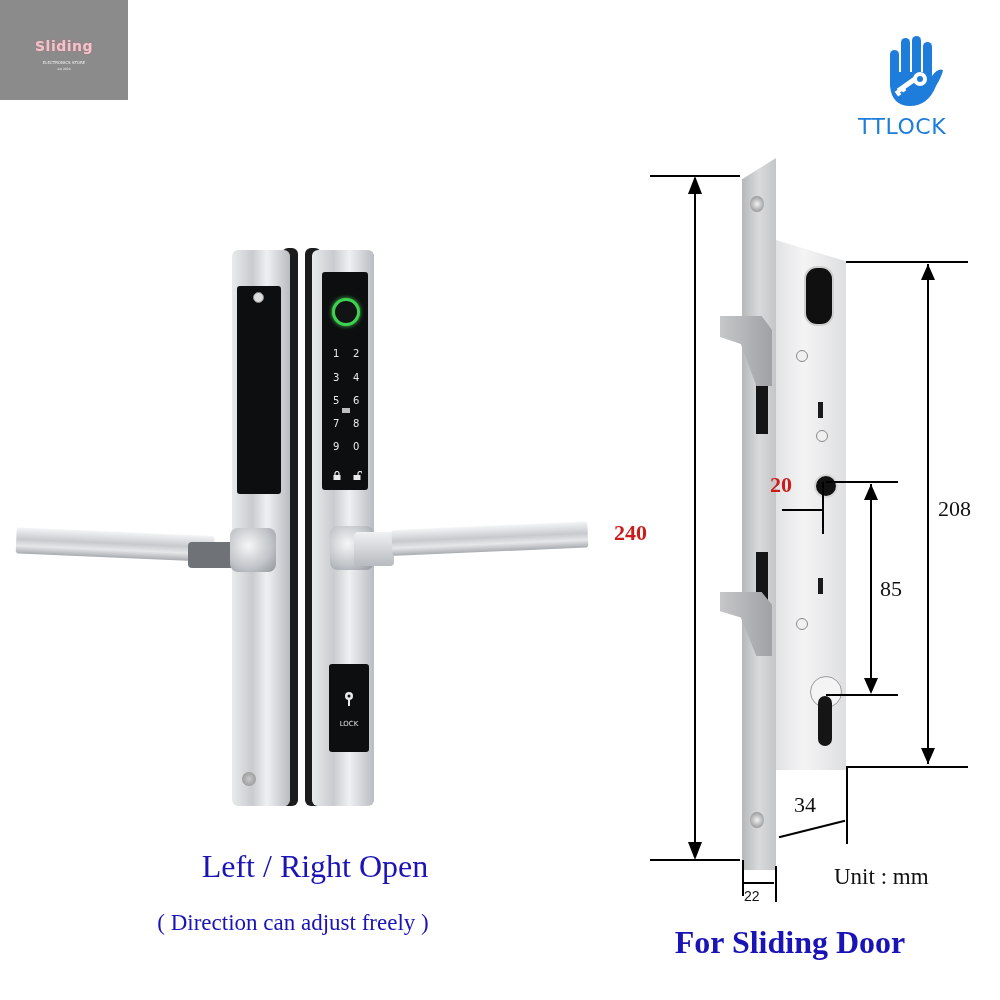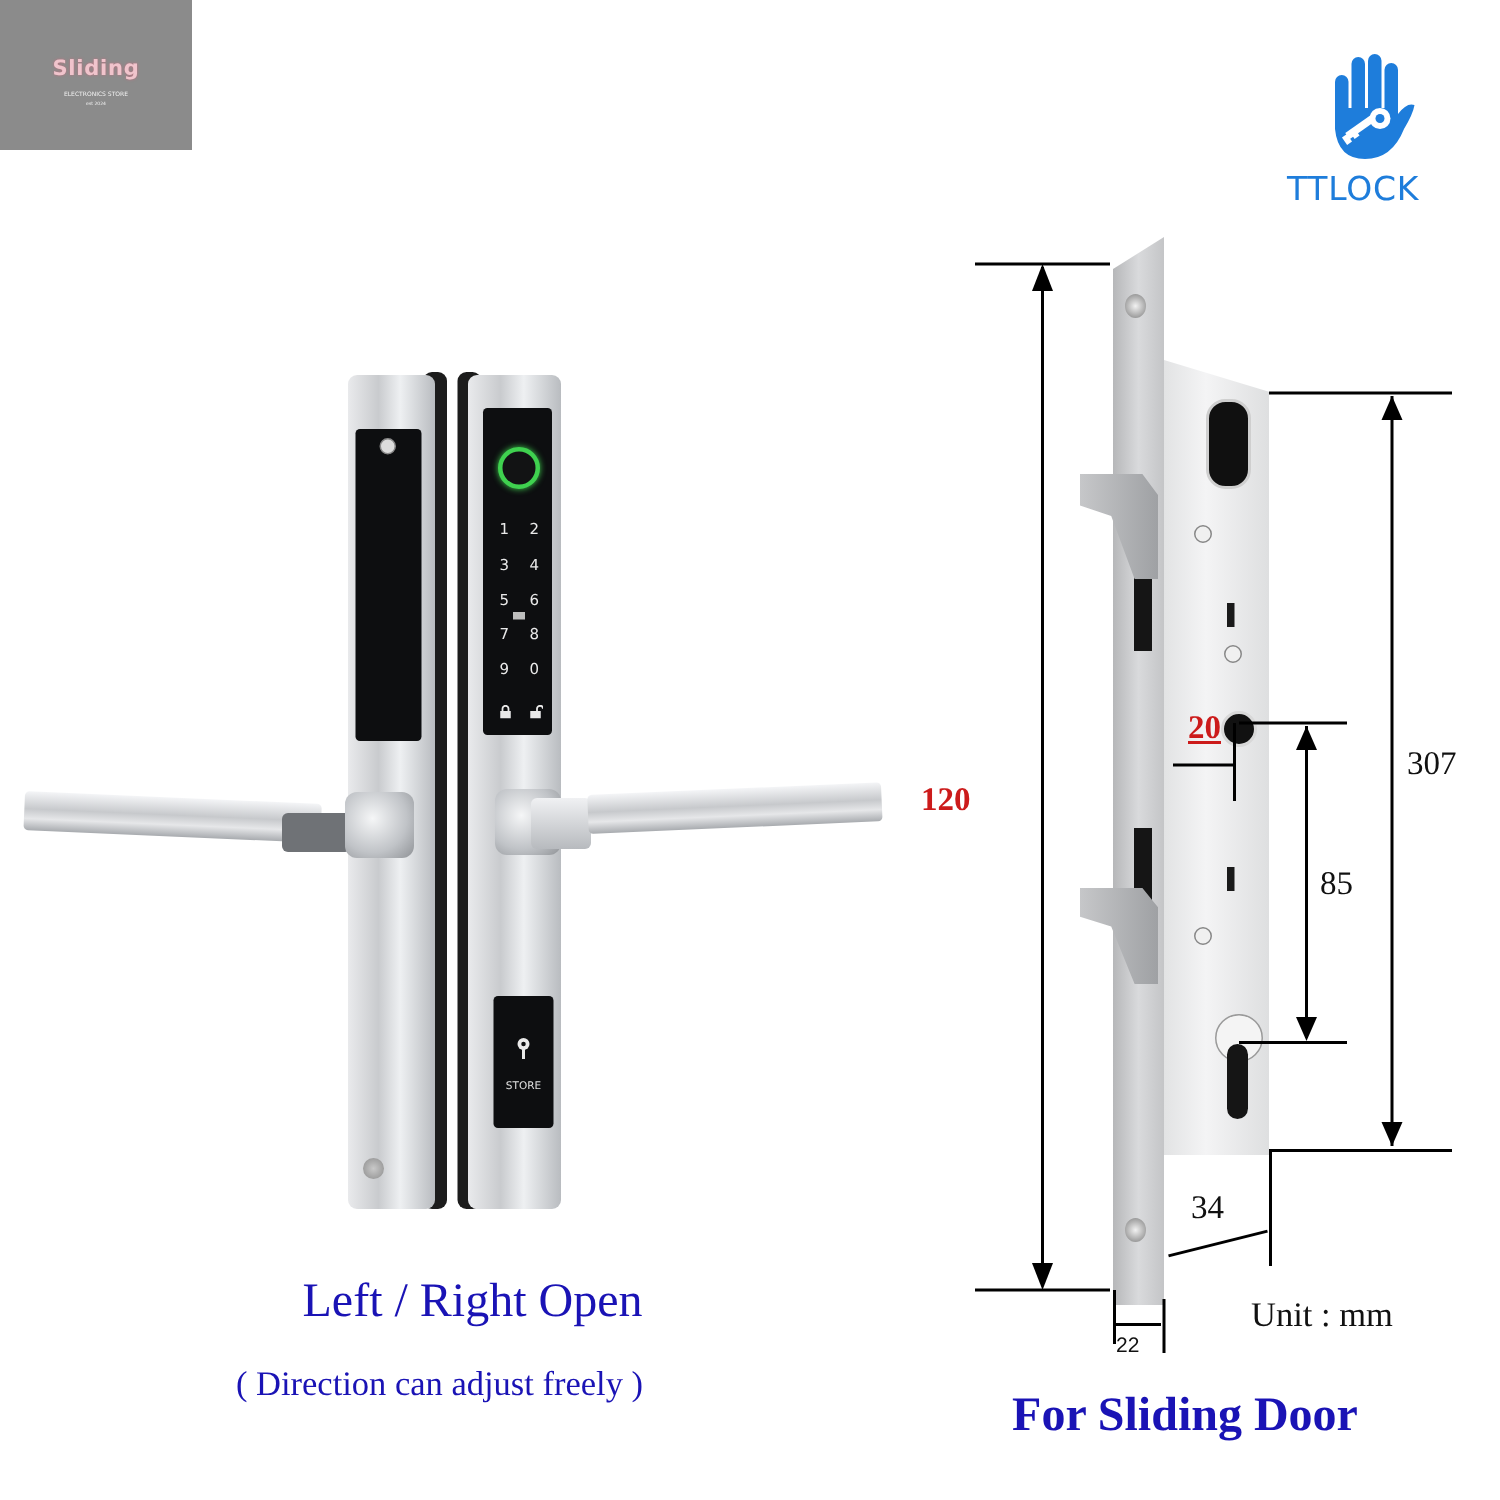--- a/index.html
+++ b/index.html
@@ -103,21 +103,21 @@
   </div>
 
   <div class="abs panel-black" style="left:329px; top:424px; width:40px; height:88px;">
     <div class="abs" style="left:15px; top:27px; width:10px; height:16px;">
       <svg width="10" height="16" viewBox="0 0 10 16">
           <circle cx="5" cy="5" r="4" fill="#e9e9e9"></circle>
           <circle cx="5" cy="5" r="1.5" fill="#0d0e10"></circle>
           <rect x="4" y="8" width="2" height="7" fill="#e9e9e9"></rect>
         </svg>
     </div>
-    <div class="abs" style="left:0; top:56px; width:40px; text-align:center; font-family:'DejaVu Sans',sans-serif; font-size:7px; color:#e0e0e0;">STORE</div>
+    <div class="abs" style="left:0; top:56px; width:40px; text-align:center; font-family:'DejaVu Sans',sans-serif; font-size:7px; color:#e0e0e0;">LOCK</div>
   </div>
 
   <div class="abs lever" style="left:16px; top:296px; width:198px; height:26px; transform:rotate(2.5deg); transform-origin:right center;"></div>
   <div class="abs" style="left:188px; top:302px; width:46px; height:26px; background:#6f7276; border-radius:4px;"></div>
   <div class="abs hub" style="left:230px; top:288px; width:46px; height:44px;"></div>
 
   <div class="abs hub" style="left:330px; top:286px; width:44px; height:44px;"></div>
   <div class="abs" style="left:354px; top:292px; width:40px; height:34px; background:linear-gradient(180deg,#f0f1f3,#b7babe); border-radius:4px;"></div>
   <div class="abs lever" style="left:392px; top:290px; width:196px; height:26px; transform:rotate(-2.5deg); transform-origin:left center;"></div>
 </div>
@@ -125,21 +125,21 @@
 <div class="abs caption-blue" style="left:0; top:848px; width:630px; font-size:32px;">Left / Right Open</div>
 <div class="abs caption-blue" style="left:0; top:910px; width:586px; font-size:23px;">( Direction can adjust freely )</div>
 
 <div class="abs" style="left:600px; top:140px; width:400px; height:780px;">
 
   <div class="abs dim-line" style="left:50px; top:35px; width:90px; height:2px;"></div>
   <div class="abs dim-line" style="left:50px; top:719px; width:90px; height:2px;"></div>
   <div class="abs dim-line" style="left:94px; top:38px; width:2px; height:678px;"></div>
   <div class="abs" style="left:88px; top:36px; width:0; height:0; border-left:7px solid transparent; border-right:7px solid transparent; border-bottom:18px solid #000;"></div>
   <div class="abs" style="left:88px; top:702px; width:0; height:0; border-left:7px solid transparent; border-right:7px solid transparent; border-top:18px solid #000;"></div>
-  <div class="abs dim-label-red" style="left:14px; top:380px;">120</div>
+  <div class="abs dim-label-red" style="left:14px; top:380px;">240</div>
 
   <div class="abs steel" style="left:142px; top:18px; width:34px; height:712px; clip-path:polygon(0 3%,100% 0,100% 100%,0 100%);"></div>
   <div class="abs" style="left:150px; top:56px; width:14px; height:16px; border-radius:50%; background:radial-gradient(circle,#f2f2f2,#7d7d7d);"></div>
   <div class="abs" style="left:150px; top:672px; width:14px; height:16px; border-radius:50%; background:radial-gradient(circle,#f2f2f2,#7d7d7d);"></div>
 
   <div class="abs steel-case" style="left:176px; top:100px; width:70px; height:530px; clip-path:polygon(0 0,100% 4%,100% 100%,0 100%);"></div>
   <div class="abs" style="left:204px; top:126px; width:26px; height:56px; border-radius:13px; background:#101010; border:2px solid #cfcfcf;"></div>
   <div class="abs" style="left:214px; top:334px; width:20px; height:20px; border-radius:50%; background:#111; border:2px solid #d8d8d8;"></div>
   <div class="abs" style="left:210px; top:536px; width:30px; height:30px; border-radius:50%; background:#f4f4f4; border:1px solid #9a9a9a;"></div>
   <div class="abs" style="left:218px; top:556px; width:14px; height:50px; border-radius:7px; background:#151515;"></div>
@@ -152,32 +152,32 @@
   <div class="abs" style="left:156px; top:190px; width:12px; height:104px; background:#151515;"></div>
   <div class="abs" style="left:120px; top:176px; width:52px; height:70px; background:linear-gradient(90deg,#c6c7c9,#9fa1a4); clip-path:polygon(0 0,80% 0,100% 20%,100% 100%,70% 100%,40% 40%,0 30%);"></div>
   <div class="abs" style="left:156px; top:412px; width:12px; height:88px; background:#151515;"></div>
   <div class="abs" style="left:120px; top:452px; width:52px; height:64px; background:linear-gradient(90deg,#c6c7c9,#9fa1a4); clip-path:polygon(0 0,80% 0,100% 20%,100% 100%,70% 100%,40% 40%,0 30%);"></div>
 
   <div class="abs dim-line" style="left:246px; top:121px; width:122px; height:2px;"></div>
   <div class="abs dim-line" style="left:246px; top:626px; width:122px; height:2px;"></div>
   <div class="abs dim-line" style="left:327px; top:124px; width:2px; height:500px;"></div>
   <div class="abs" style="left:321px; top:124px; border-left:7px solid transparent; border-right:7px solid transparent; border-bottom:16px solid #000;"></div>
   <div class="abs" style="left:321px; top:608px; border-left:7px solid transparent; border-right:7px solid transparent; border-top:16px solid #000;"></div>
-  <div class="abs dim-label" style="left:338px; top:356px;">307</div>
+  <div class="abs dim-label" style="left:338px; top:356px;">208</div>
 
   <div class="abs dim-line" style="left:226px; top:341px; width:72px; height:2px;"></div>
   <div class="abs dim-line" style="left:226px; top:554px; width:72px; height:2px;"></div>
   <div class="abs dim-line" style="left:270px; top:344px; width:2px; height:208px;"></div>
   <div class="abs" style="left:264px; top:344px; border-left:7px solid transparent; border-right:7px solid transparent; border-bottom:16px solid #000;"></div>
   <div class="abs" style="left:264px; top:538px; border-left:7px solid transparent; border-right:7px solid transparent; border-top:16px solid #000;"></div>
   <div class="abs dim-label" style="left:280px; top:436px;">85</div>
 
   <div class="abs dim-line" style="left:222px; top:342px; width:2px; height:52px;"></div>
   <div class="abs dim-line" style="left:182px; top:369px; width:40px; height:2px;"></div>
-  <div class="abs dim-label-red" style="left:192px; top:332px;text-decoration:underline;">20</div>
+  <div class="abs dim-label-red" style="left:170px; top:332px;">20</div>
 
   <div class="abs dim-line" style="left:246px; top:628px; width:2px; height:76px;"></div>
   <div class="abs dim-line" style="left:178px; top:688px; width:68px; height:2px; transform:rotate(-14deg);"></div>
   <div class="abs dim-label" style="left:194px; top:652px;">34</div>
 
   <div class="abs dim-line" style="left:142px; top:720px; width:2px; height:36px;"></div>
   <div class="abs dim-line" style="left:175px; top:726px; width:2px; height:36px;"></div>
   <div class="abs dim-line" style="left:144px; top:742px; width:30px; height:2px;"></div>
   <div class="abs" style="left:144px; top:748px; font-family:'Liberation Sans',sans-serif; font-size:14px; color:#111;">22</div>
 

